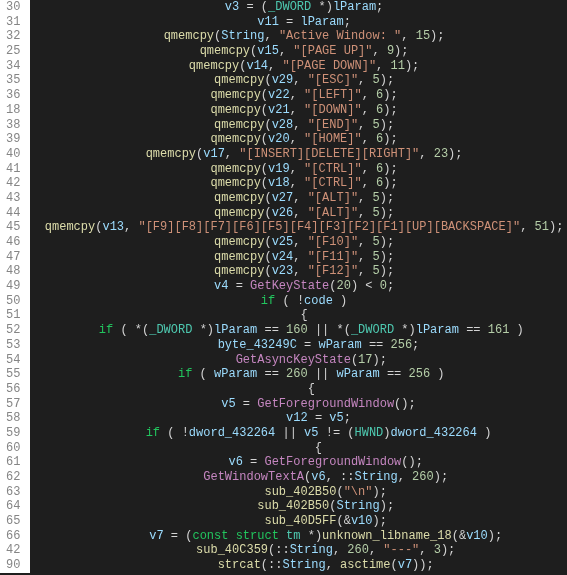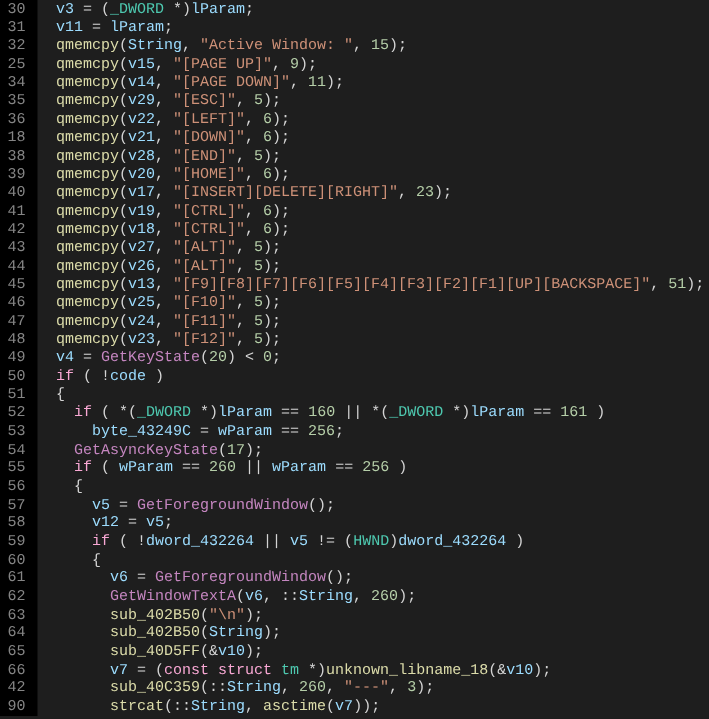--- a/index.html
+++ b/index.html
@@ -7,31 +7,31 @@
     background: #1e1e1e;
     font-family: Consolas, 'Courier New', monospace;
     font-size: 12px;
     line-height: 14.7px;
     color: #d4d4d4;
     width: 567px;
     overflow: hidden;
   }
   .editor { display: flex; }
   .gutter {
-    background: #000000;
+    background: #ffffff;
     color: #858585;
     text-align: right;
     padding: 0 10px 0 6px;
     user-select: none;
     width: 34px;
   }
   .gutter div { height: 14.7px; }
   .code { flex: 1; white-space: pre; padding-right: 4px; }
-  .line { height: 14.7px; }
-  .kw { color: #f9a8d4; }       
+  .line { height: 14.7px; text-align: center; }
+  .kw { color: #22c55e; }       
   .fn { color: #dcdcaa; }       
   .ty { color: #4ec9b0; }       
   .va { color: #9cdcfe; }       
   .nu { color: #b5cea8; }       
   .st { color: #ce9178; }       
   .api{ color: #c586c0; }       
   .op { color: #d4d4d4; }
 </style>
 </head>
 <body>

